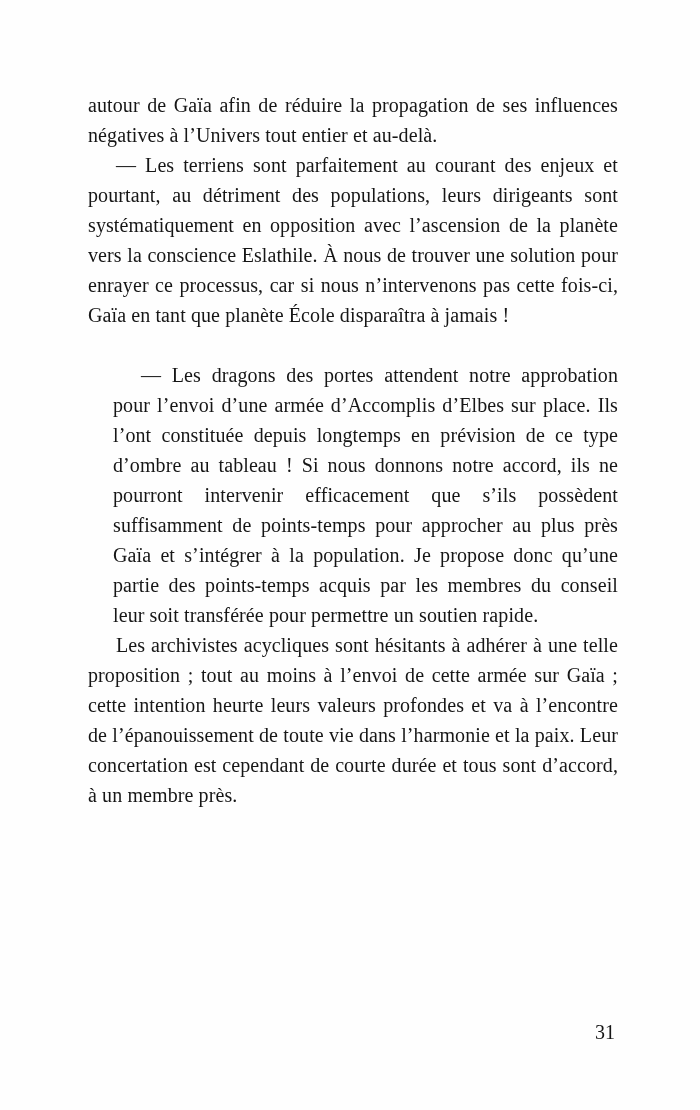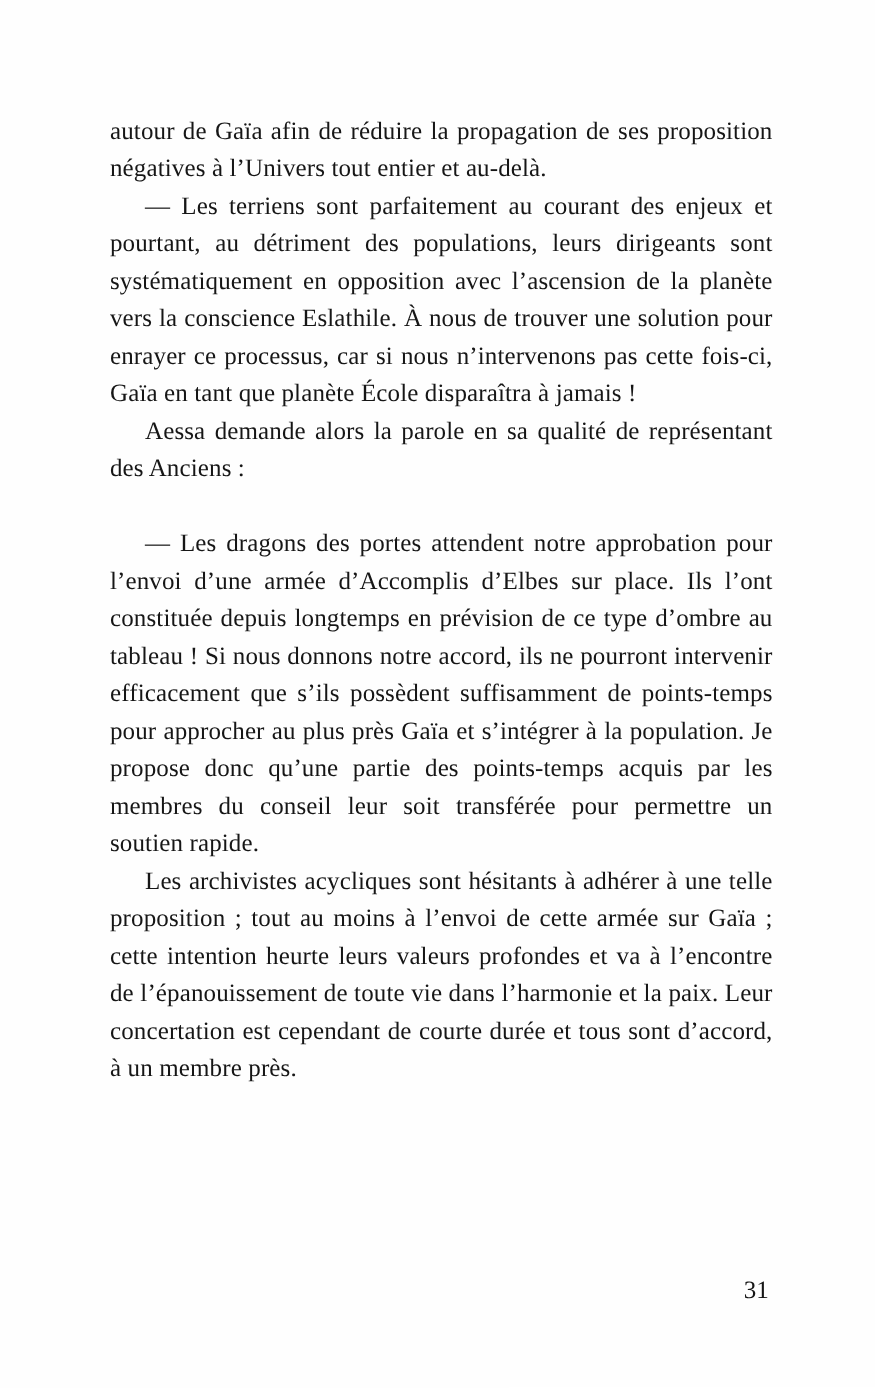--- a/index.html
+++ b/index.html
@@ -28,35 +28,35 @@
   }
   .para {
     margin: 0;
     padding: 0;
   }
   .para.indent {
     text-indent: 28px;
   }
   .para.gap-before {
     margin-top: 30px;
+    margin-left: 25px;
   }
   .page-number {
     position: absolute;
     top: 1020px;
     right: 85px;
     font-size: 20px;
     line-height: 24px;
     text-align: right;
   }
 </style>
 </head>
 <body>
 
 <div class="page">
   <div class="text-block">
-    <p class="para">autour de Gaïa afin de réduire la propagation de ses proposition négatives à l’Univers tout entier et au-delà.</p>
+    <p class="para">autour de Gaïa afin de réduire la propagation de ses influences négatives à l’Univers tout entier et au-delà.</p>
     <p class="para indent">— Les terriens sont parfaitement au courant des enjeux et pourtant, au détriment des populations, leurs dirigeants sont systématiquement en opposition avec l’ascension de la planète vers la conscience Eslathile. À nous de trouver une solution pour enrayer ce processus, car si nous n’intervenons pas cette fois-ci, Gaïa en tant que planète École disparaîtra à jamais&nbsp;!</p>
-    <p class="para indent">Aessa demande alors la parole en sa qualité de représentant des Anciens&nbsp;:</p>
     <p class="para indent gap-before">— Les dragons des portes attendent notre approbation pour l’envoi d’une armée d’Accomplis d’Elbes sur place. Ils l’ont constituée depuis longtemps en prévision de ce type d’ombre au tableau&nbsp;! Si nous donnons notre accord, ils ne pourront intervenir efficacement que s’ils possèdent suffisamment de points-temps pour approcher au plus près Gaïa et s’intégrer à la population. Je propose donc qu’une partie des points-temps acquis par les membres du conseil leur soit transférée pour permettre un soutien rapide.</p>
     <p class="para indent">Les archivistes acycliques sont hésitants à adhérer à une telle proposition&nbsp;; tout au moins à l’envoi de cette armée sur Gaïa&nbsp;; cette intention heurte leurs valeurs profondes et va à l’encontre de l’épanouissement de toute vie dans l’harmonie et la paix. Leur concertation est cependant de courte durée et tous sont d’accord, à un membre près.</p>
   </div>
   <div class="page-number">31</div>
 </div>
 
 </body></html>

